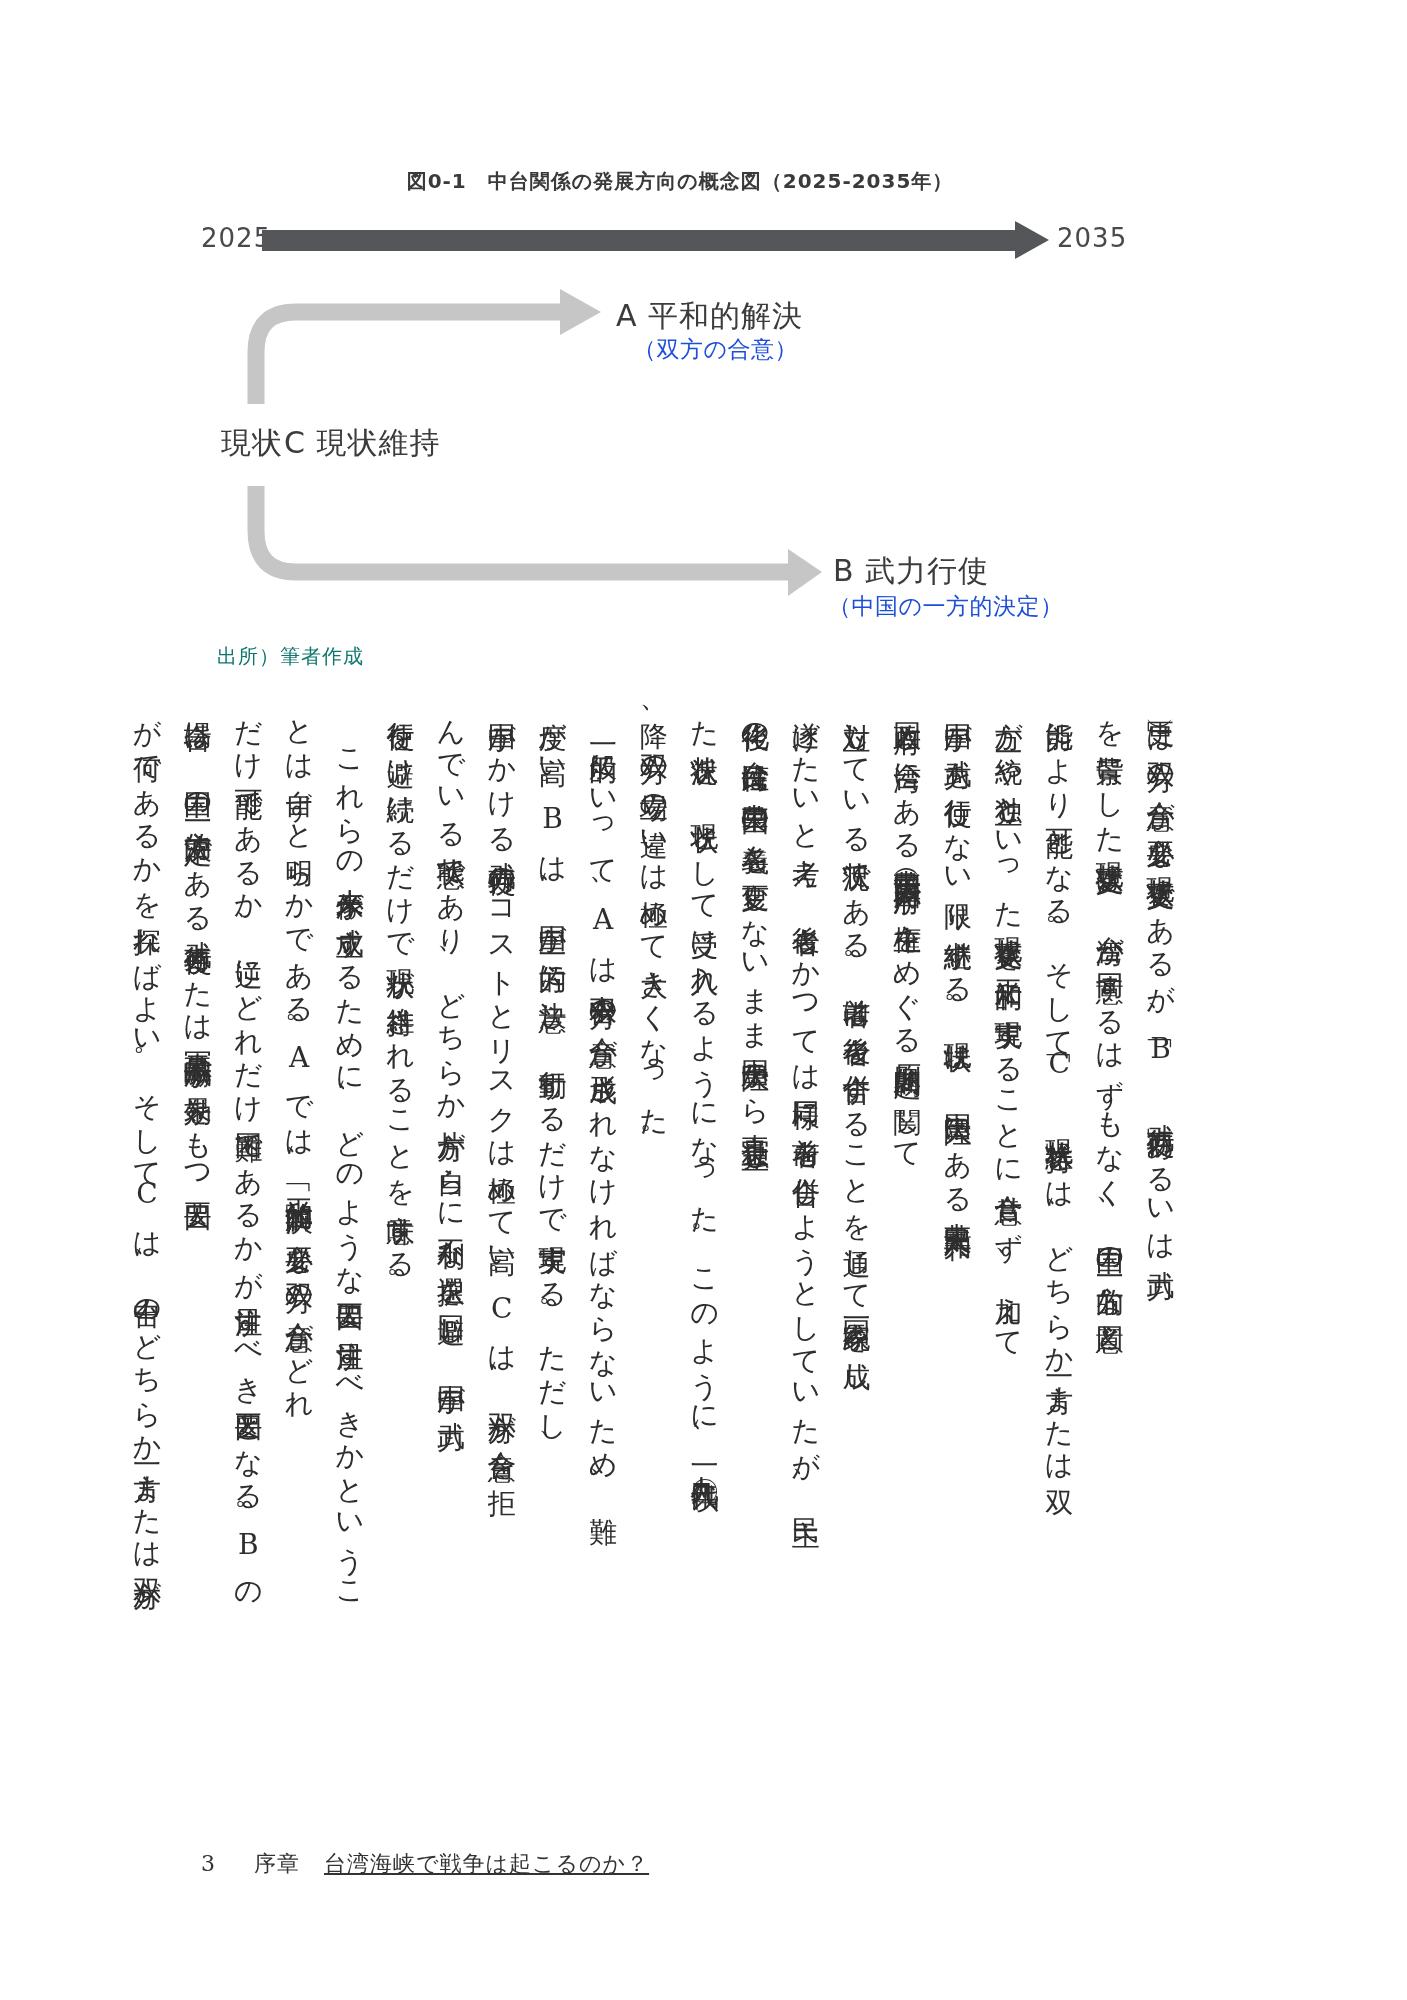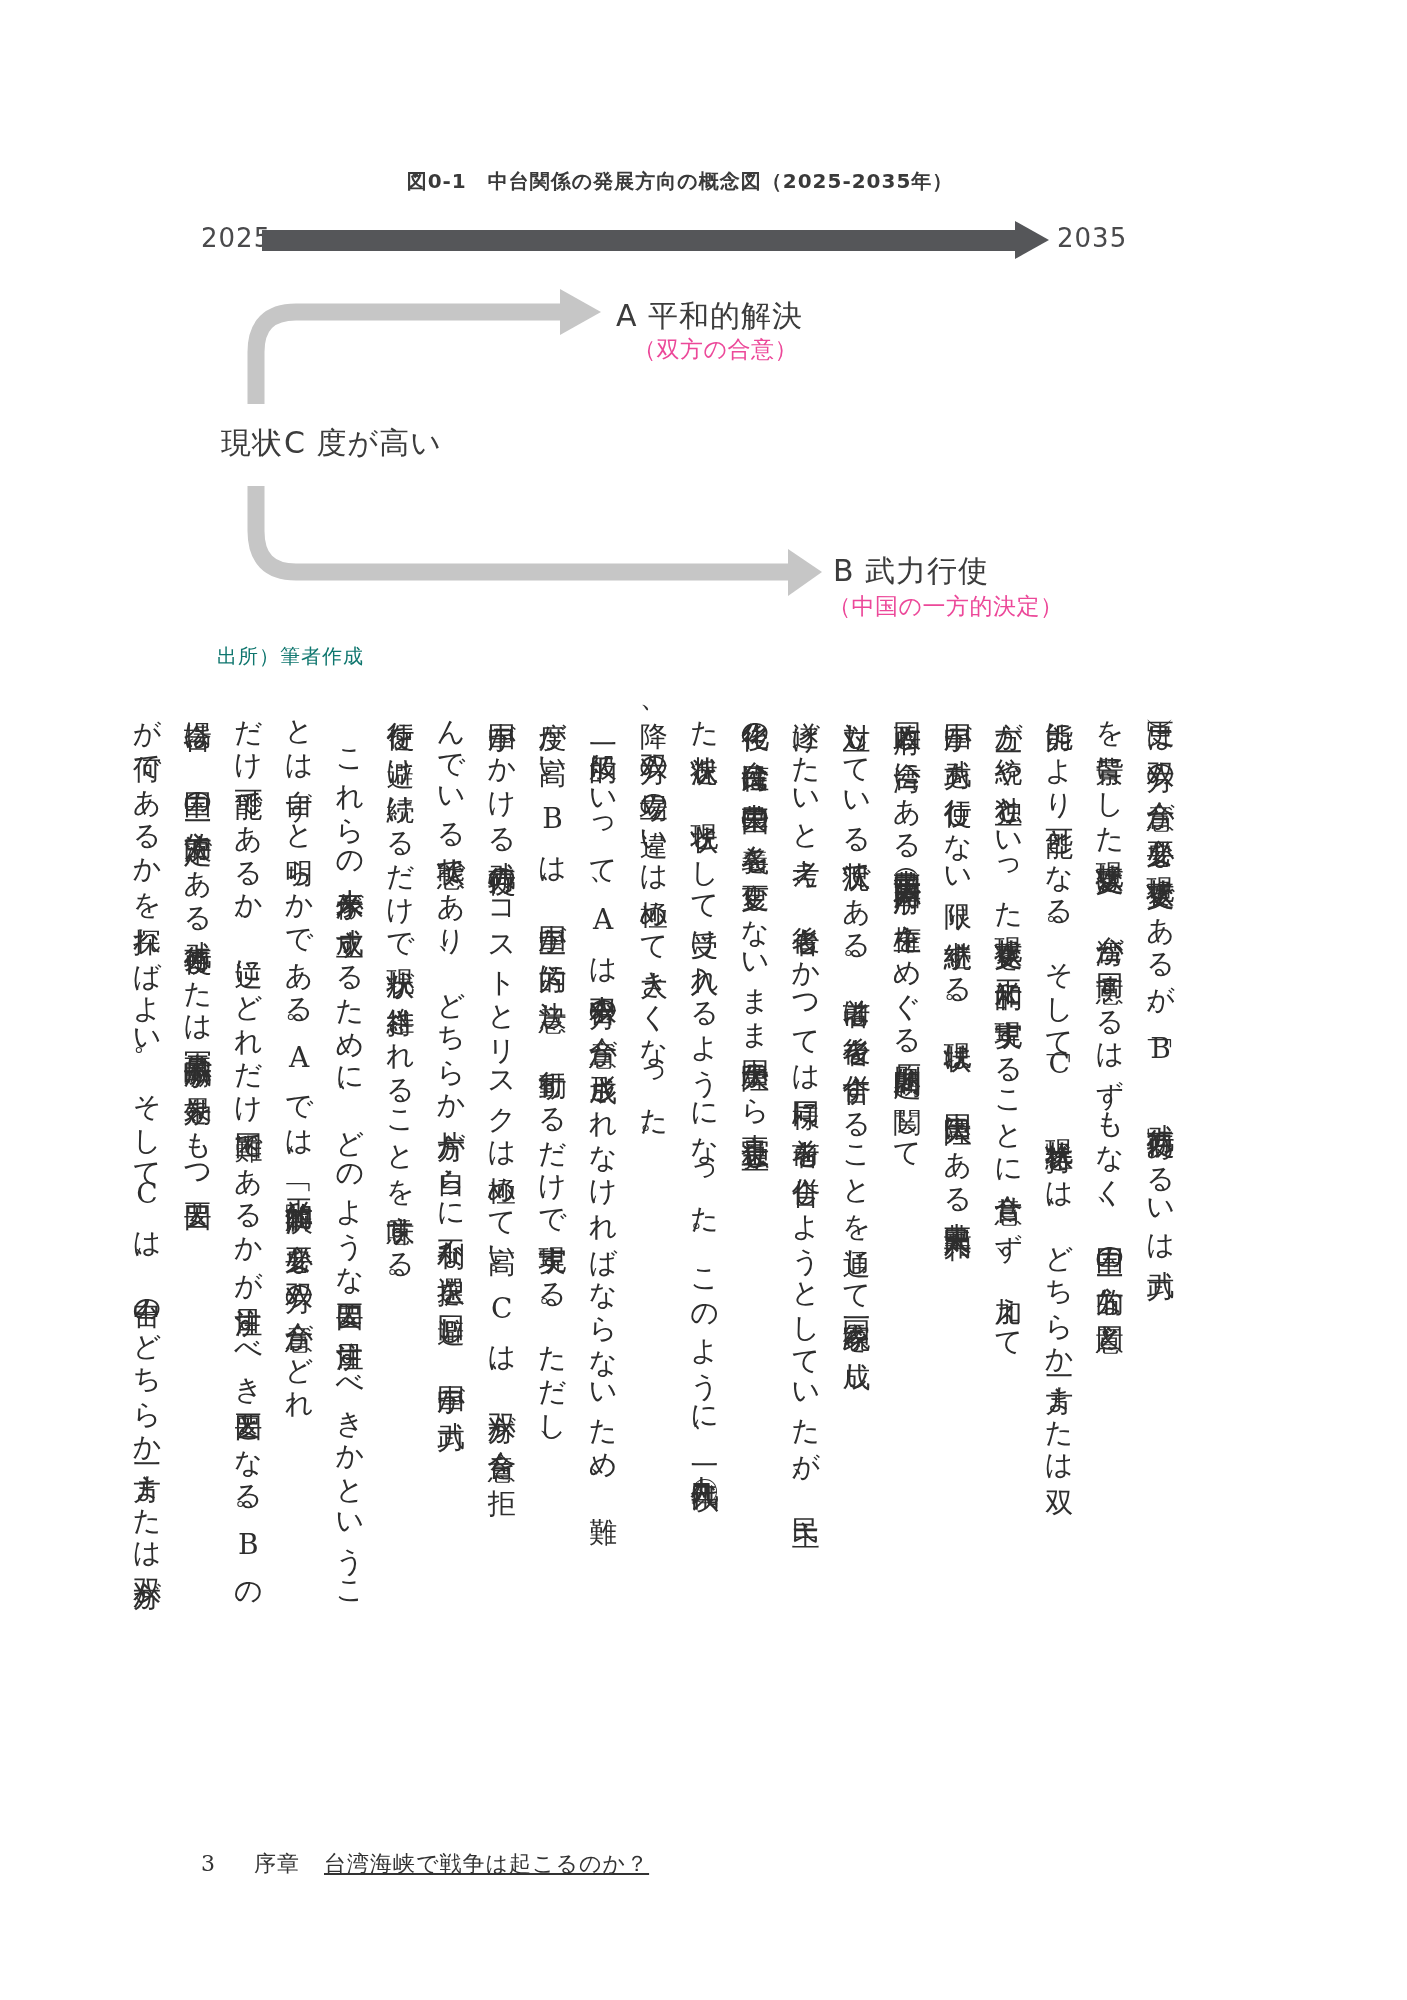--- a/index.html
+++ b/index.html
@@ -30,21 +30,21 @@
     background:#555659;
   }
   .tl-head{
     left:1015px;top:221px;width:0;height:0;
     border-top:19.5px solid transparent;
     border-bottom:19.5px solid transparent;
     border-left:34px solid #555659;
   }
   .fork-svg{left:0;top:0;}
   .dlabel{font-size:30px;color:#3c3c3c;letter-spacing:1px;white-space:nowrap;}
-  .dsub{font-size:23px;color:#ec4899;letter-spacing:0.5px;white-space:nowrap;}
+  .dsub{font-size:23px;color:#1d4ed8;letter-spacing:0.5px;white-space:nowrap;}
   .a-label{left:616px;top:296px;}
   .a-sub{left:633px;top:334px;}
   .status-label{left:221px;top:423px;}
   .c-label{left:284px;top:423px;}
   .c-sub{left:297px;top:461px;}
   .b-label{left:833px;top:551px;}
   .b-sub{left:828px;top:591px;}
   .source{left:217px;top:643px;font-size:20px;color:#0f766e;letter-spacing:1px;}
   
   .vbody{
@@ -87,21 +87,21 @@
     <path d="M 256 404 L 256 352 Q 256 312 296 312 L 560 312" fill="none" stroke="#C6C6C6" stroke-width="17"></path>
     <polygon points="560,289 560,335 601,312" fill="#C6C6C6"></polygon>
     <path d="M 256 486 L 256 531 Q 256 572 296 572 L 788 572" fill="none" stroke="#C6C6C6" stroke-width="17"></path>
     <polygon points="788,549 788,596 822,572" fill="#C6C6C6"></polygon>
   </svg>
 
   <div class="abs dlabel a-label">A 平和的解決</div>
   <div class="abs dsub a-sub">（双方の合意）</div>
 
   <div class="abs dlabel status-label">現状</div>
-  <div class="abs dlabel c-label">C 度が高い</div>
+  <div class="abs dlabel c-label">C 現状維持</div>
 
   <div class="abs dlabel b-label">B 武力行使</div>
   <div class="abs dsub b-sub">（中国の一方的決定）</div>
 
   <div class="abs source">出所）筆者作成</div>
 
   <div class="abs vbody">
     <div class="tcol">更）」は双方の合意が必要な現状変更であるが、「B 武力行使」あるいは武力</div>
     <div class="tcol">を背景にした現状変更は、台湾が同意するはずもなく、中国の一方的な意図と</div>
     <div class="tcol">能力により可能となる。そして「C 現状維持」とは、どちらか一方または双</div>

